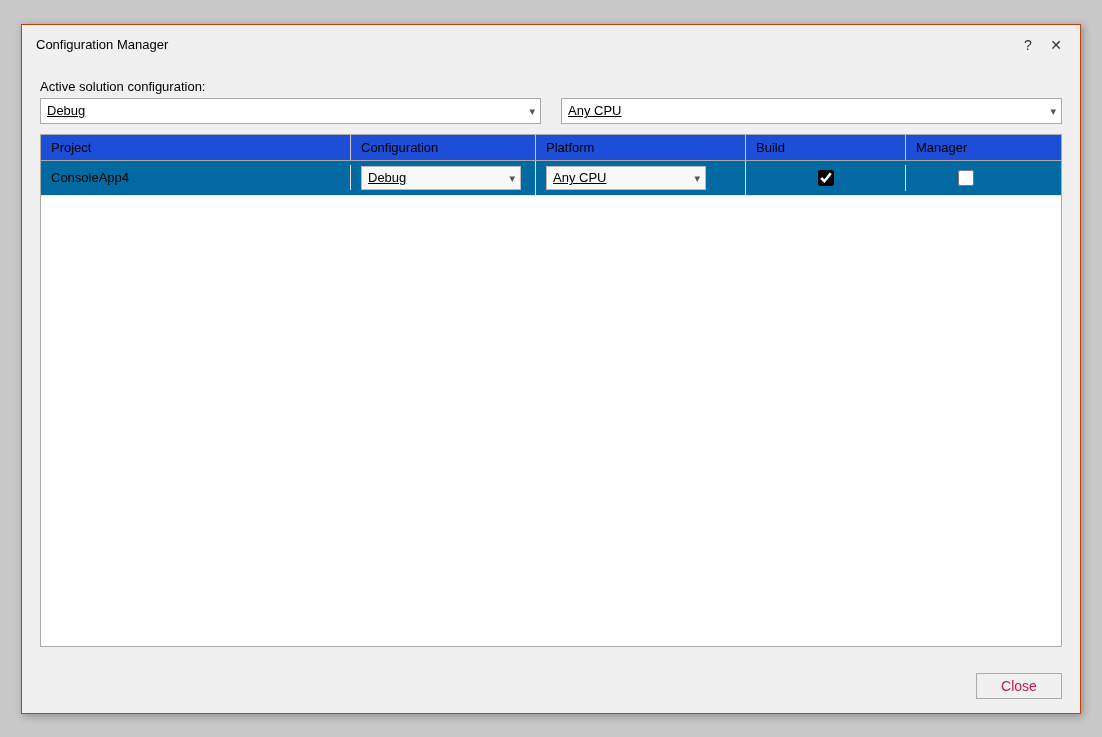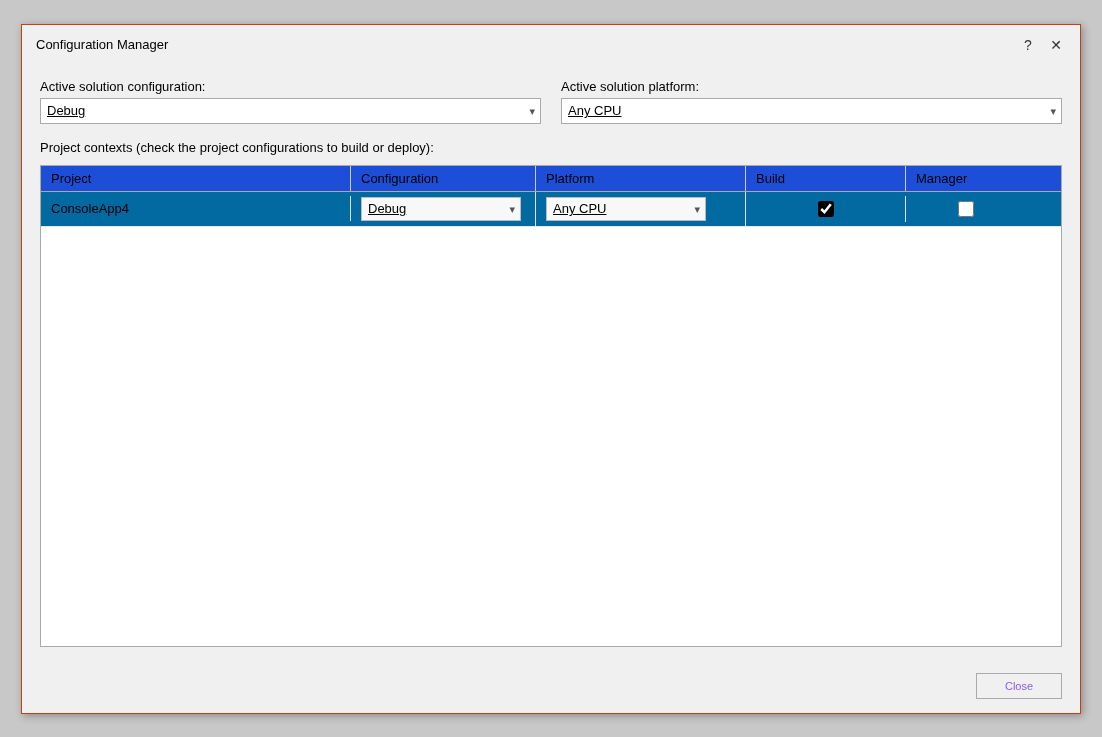--- a/index.html
+++ b/index.html
@@ -220,22 +220,22 @@
       justify-content: flex-end;
       padding: 10px 18px 14px 18px;
     }
 
     .close-btn {
       width: 86px;
       height: 26px;
       background: #f0f0f0;
       border: 1px solid #aaa;
       cursor: pointer;
-      font-size: 11px;
-      color: #8b5cf6;
+      font-size: 14px;
+      color: #be185d;
     }
   </style>
 </head>
 <body>
 
 <div class="dialog">
 
   <div class="title-bar">
     <div class="title-bar-left">
       <span class="title-text">Configuration Manager</span>
@@ -254,32 +254,30 @@
         <label class="form-label">Active solution configuration:</label>
         <div class="select-wrapper">
           <select class="dropdown-select">
             <option>Debug</option>
             <option>Release</option>
           </select>
         </div>
       </div>
 
       <div class="form-group form-group-right">
-        <label class="form-label">Active solution platform:</label>
         <div class="select-wrapper">
           <select class="dropdown-select">
             <option>Any CPU</option>
             <option>x86</option>
             <option>x64</option>
           </select>
         </div>
       </div>
     </div>
 
-    <div class="section-label">Project contexts (check the project configurations to build or deploy):</div>
 
     <div class="table-container">
 
       <div class="table-header">
         <div class="th">Project</div>
         <div class="th">Configuration</div>
         <div class="th">Platform</div>
         <div class="th">Build</div>
         <div class="th">Manager</div>
       </div>

